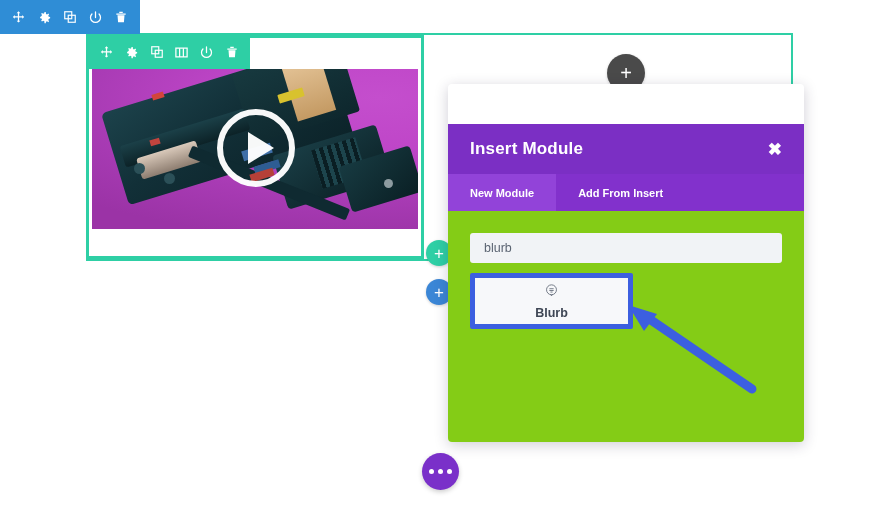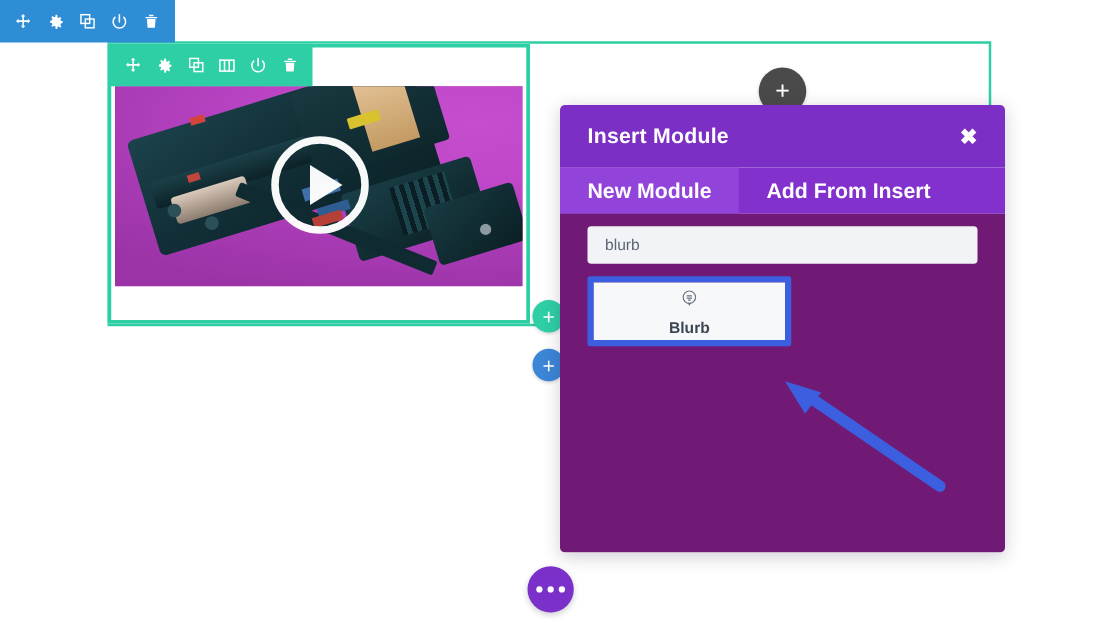--- a/index.html
+++ b/index.html
@@ -281,20 +281,21 @@
   }
   .modal-header {
     height: 50px;
     background: #7b2fc4;
     display: flex;
     align-items: center;
     justify-content: space-between;
     padding: 0 22px;
     box-sizing: border-box;
     flex: 0 0 auto;
+    margin-top: 40px;
   }
   .modal-title {
     color: #ffffff;
     font-size: 17px;
     font-weight: bold;
     letter-spacing: .2px;
   }
   .modal-close {
     color: #ffffff;
     font-size: 17px;
@@ -307,30 +308,30 @@
     background: #8231cc;
     display: flex;
     align-items: stretch;
     flex: 0 0 auto;
   }
   .tab {
     display: flex;
     align-items: center;
     padding: 0 22px;
     color: #ffffff;
-    font-size: 17px;
+    font-size: 11px;
     font-weight: bold;
     cursor: pointer;
   }
   .tab.active { background: #9243d9; }
   .modal-body {
     flex: 1 1 auto;
-    padding: 10px 22px 0 22px;
-    box-sizing: border-box;
-    background: #701a75;
+    padding: 22px 22px 0 22px;
+    box-sizing: border-box;
+    background: #84cc16;
     position: relative;
   }
   .search-input {
     width: 100%;
     height: 30px;
     background: #f1f3f6;
     border: none;
     border-radius: 3px;
     padding: 0 14px;
     box-sizing: border-box;

